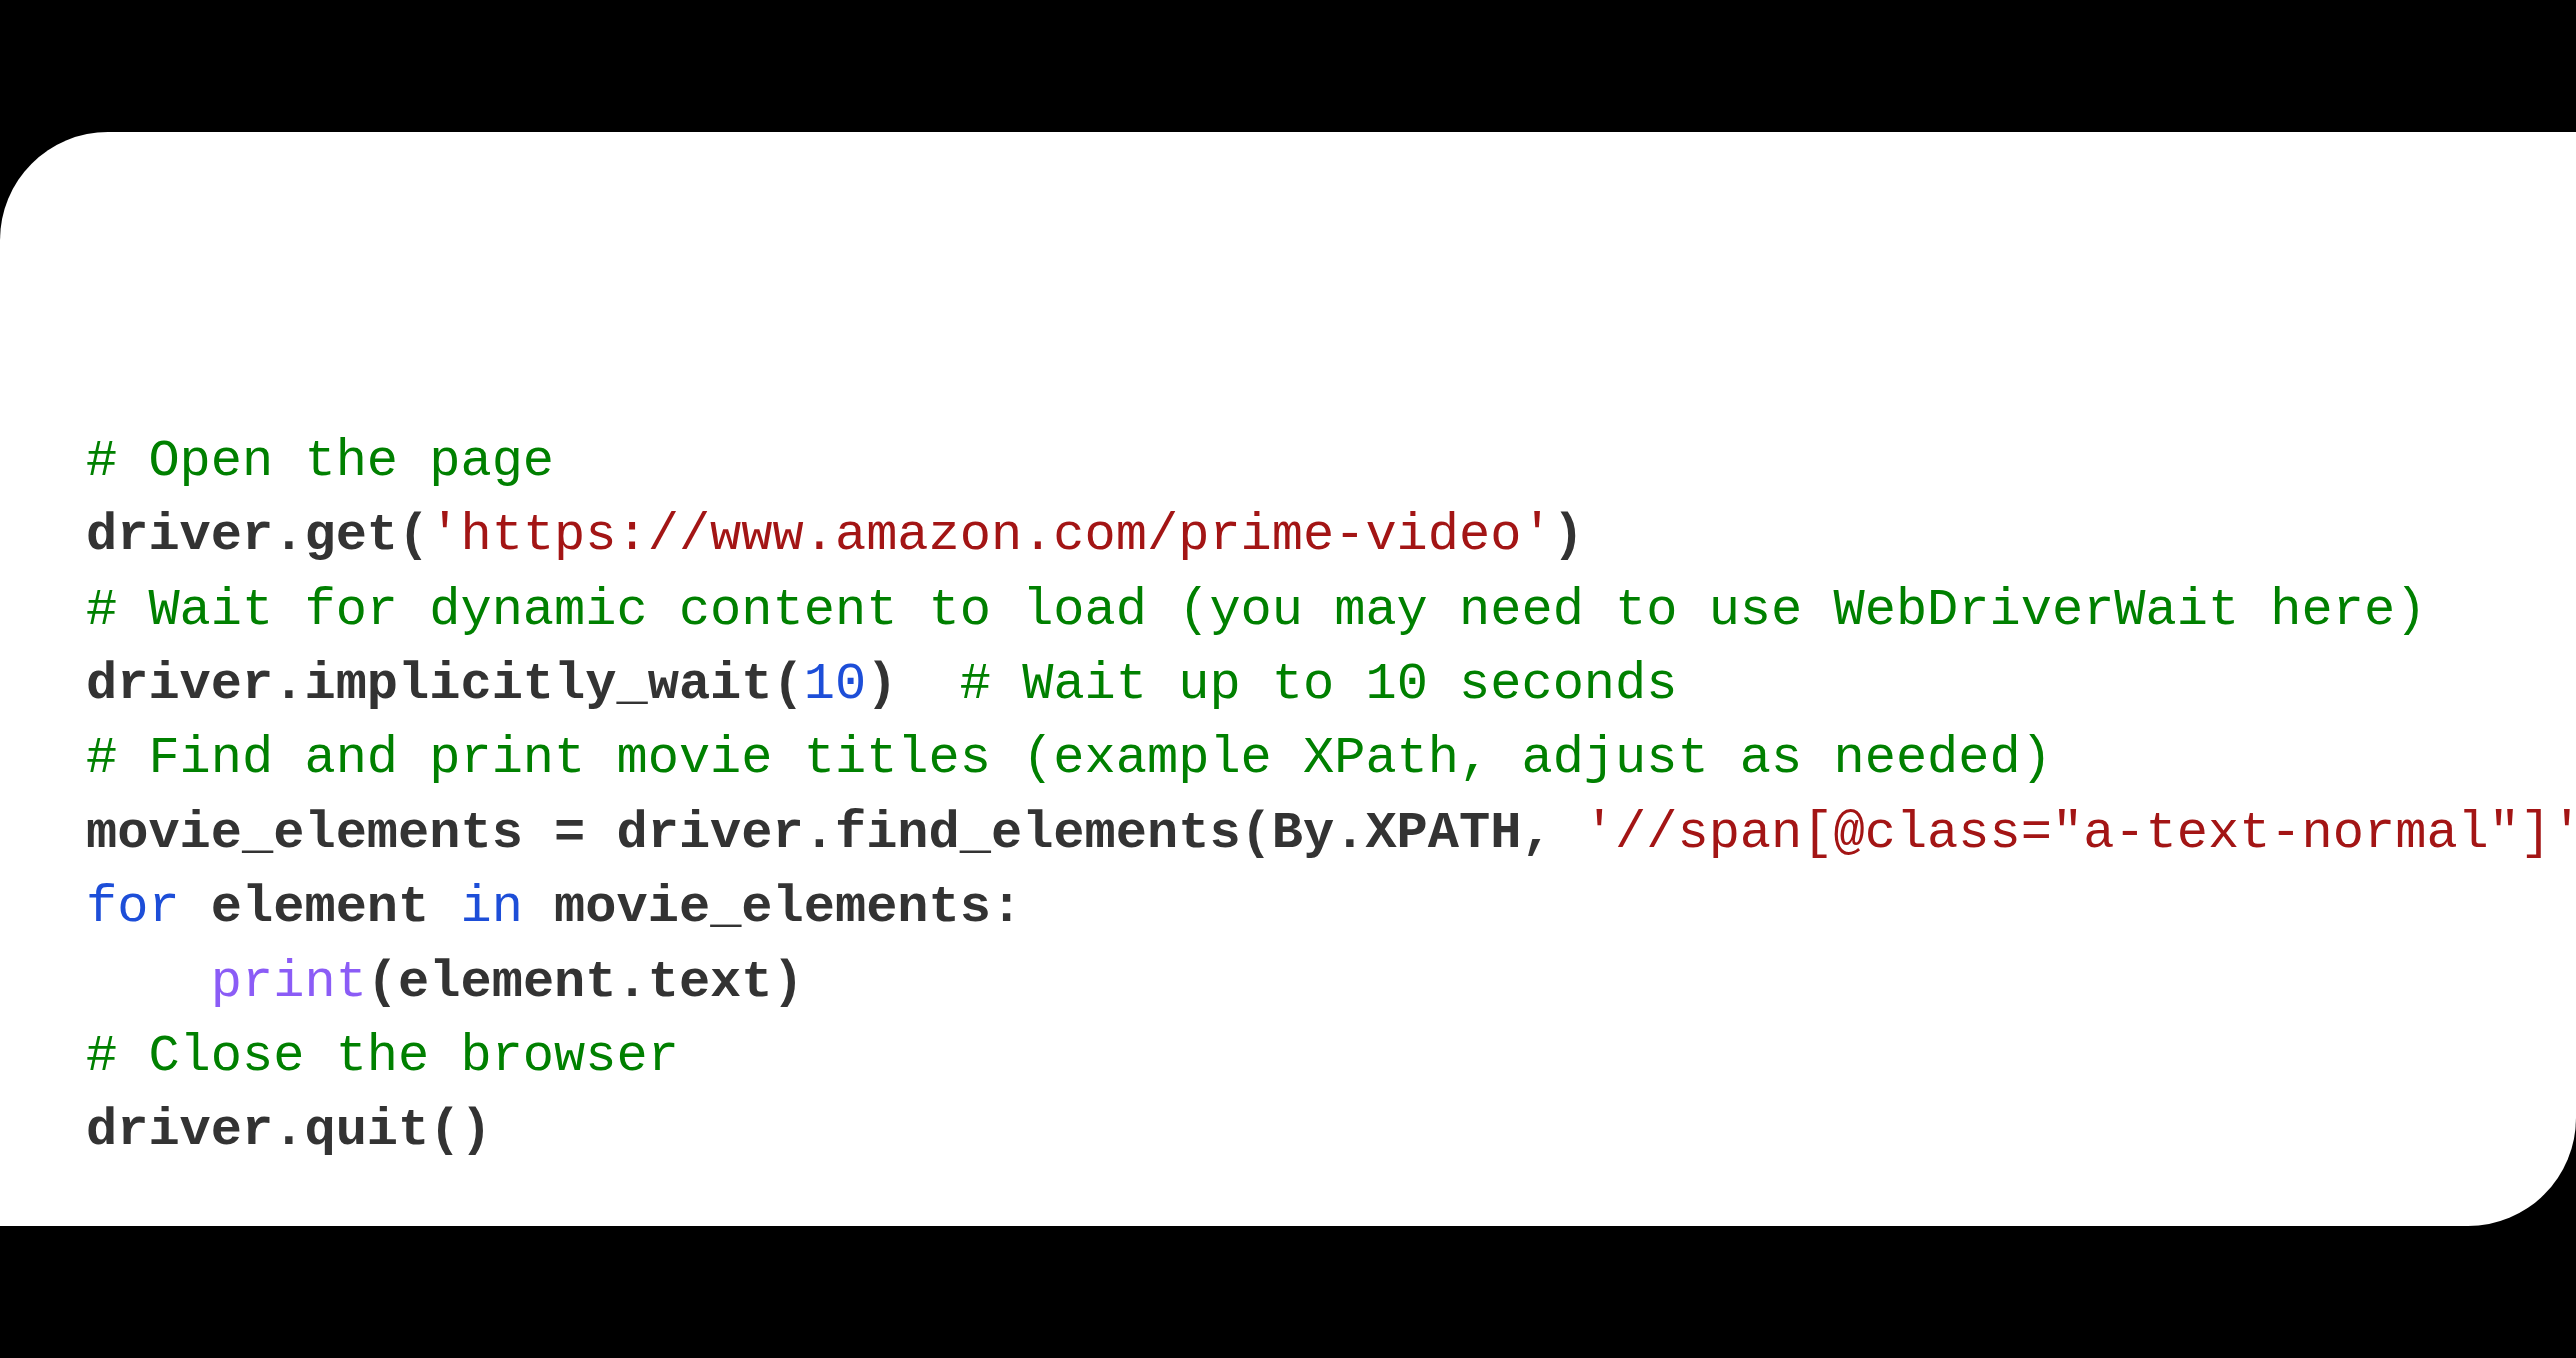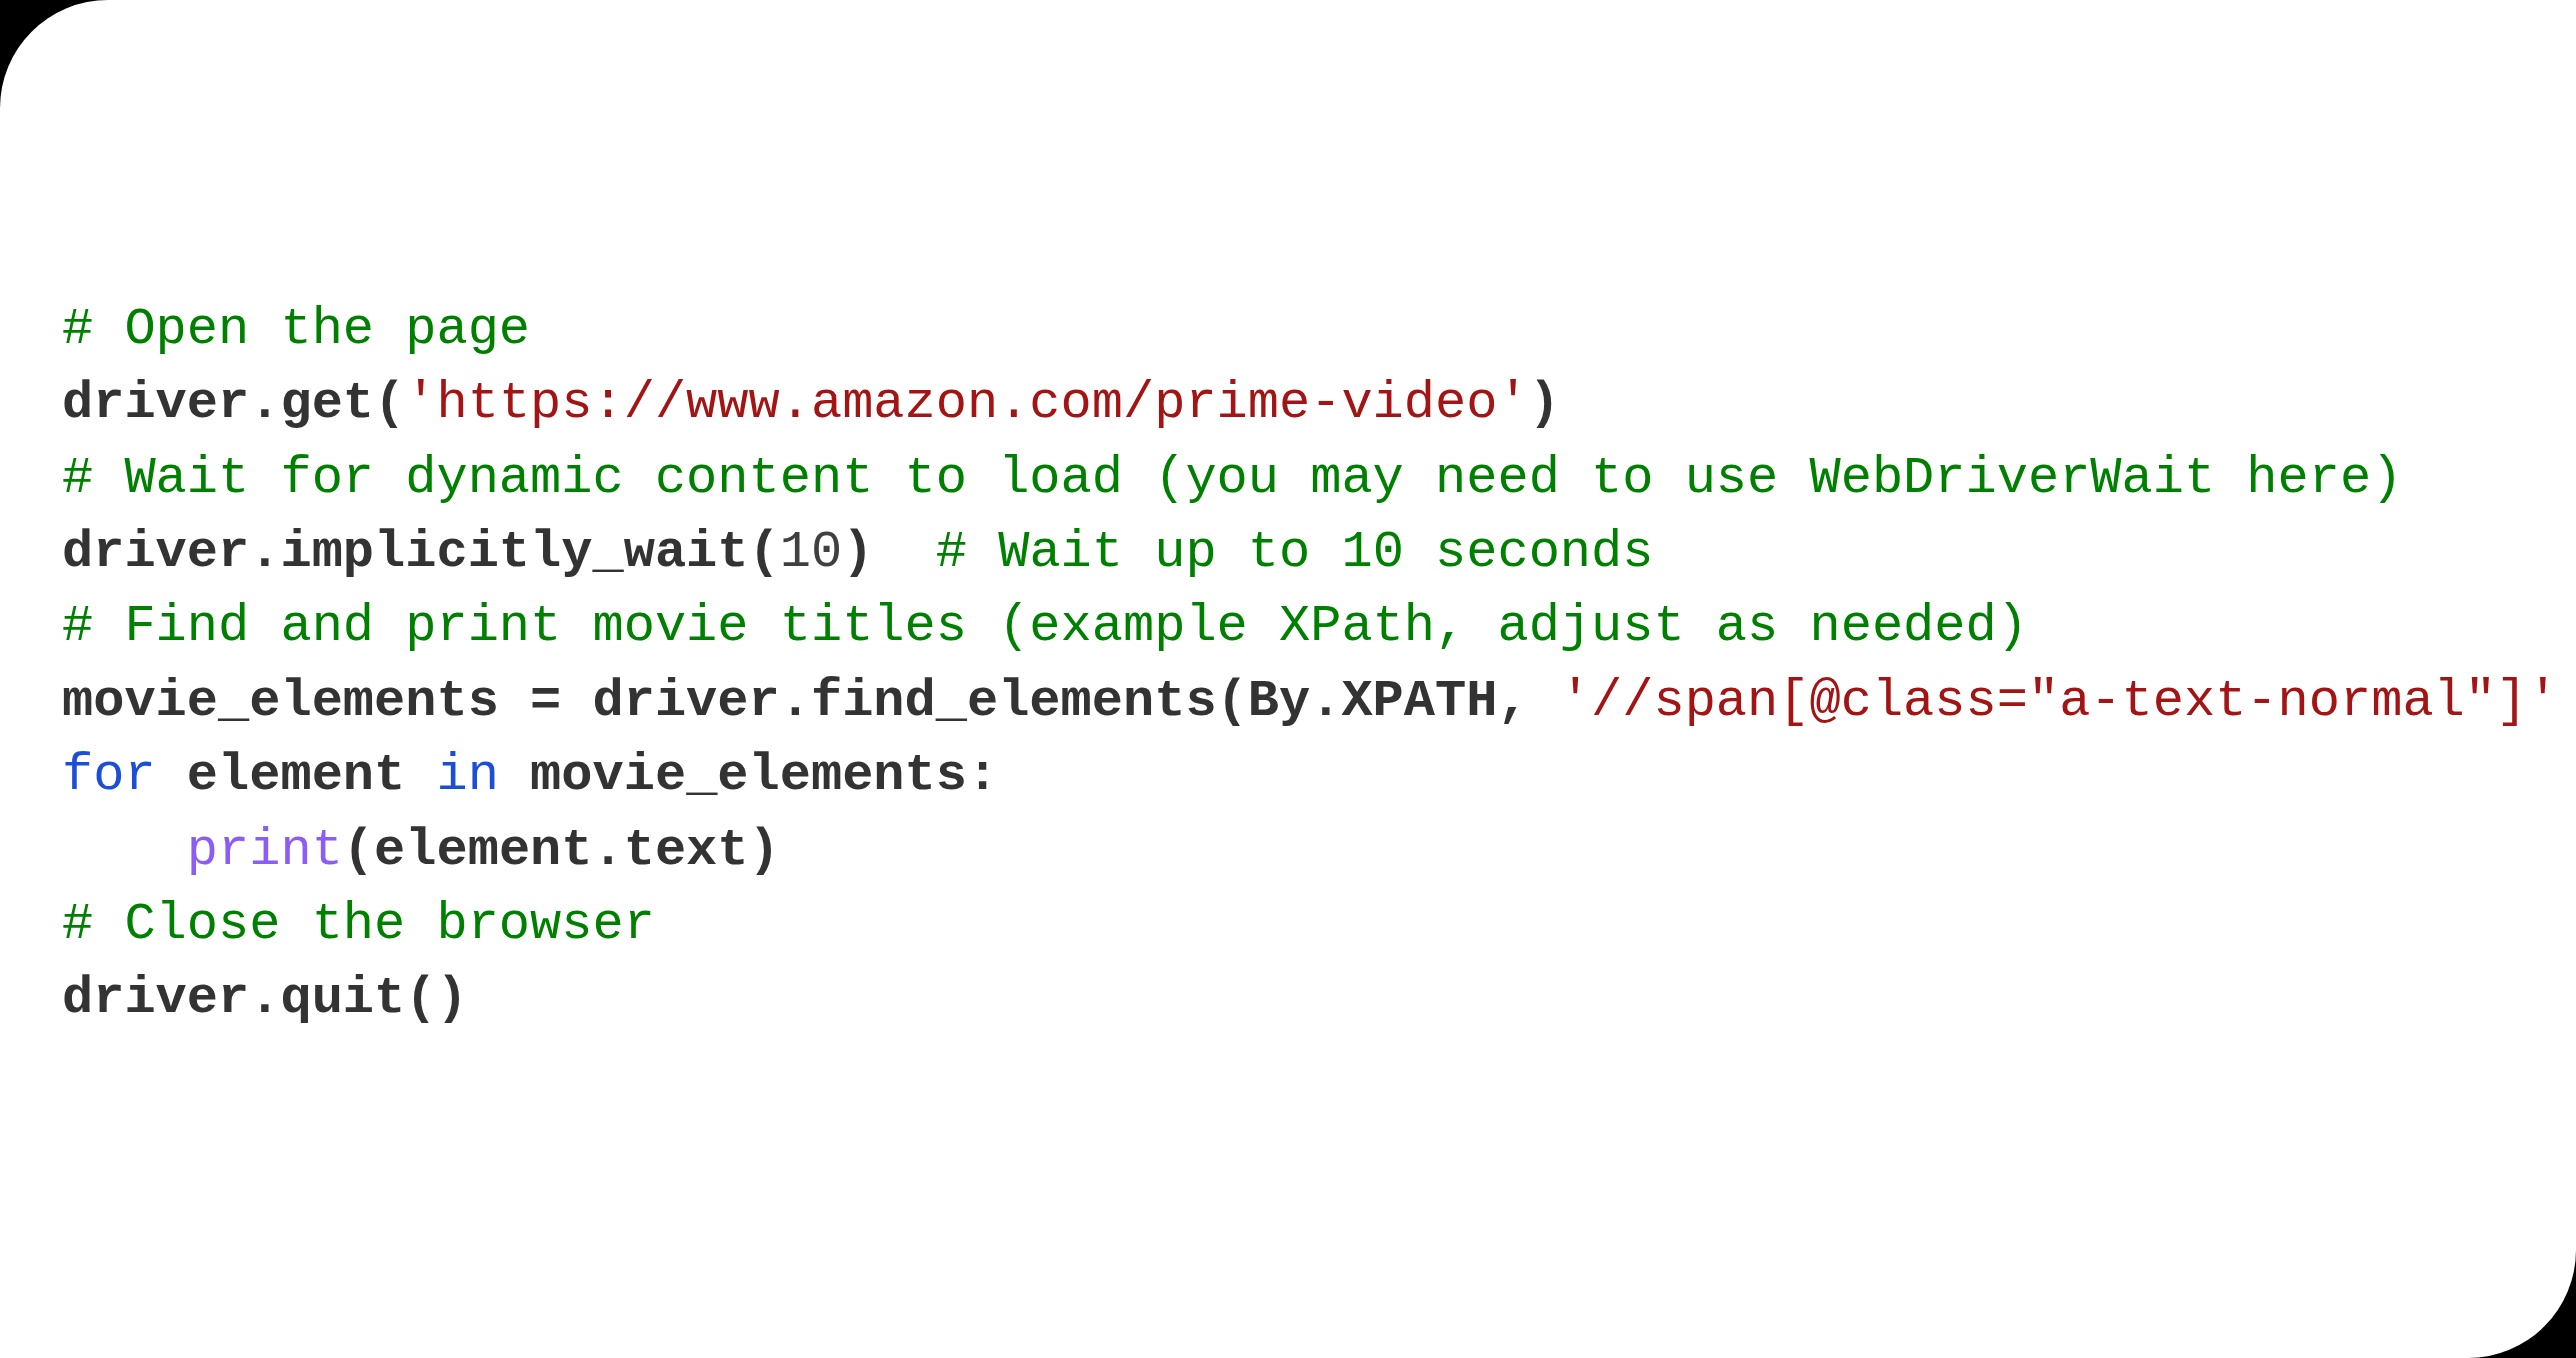--- a/index.html
+++ b/index.html
@@ -12,37 +12,37 @@
       width: 2576px;
       height: 1358px;
       display: flex;
       align-items: center;
       justify-content: center;
       font-family: Consolas, Monaco, 'Courier New', monospace;
     }
     .slide {
       background: #fff;
       width: 2576px;
-      height: 1358px;
+      height: 1094px;
       border-top-left-radius: 108px;
       border-bottom-right-radius: 108px;
       position: relative;
-      padding: 293px 62px 62px 62px;
+      padding: 293px 62px 62px 86px;
     }
     .code-block {
       font-size: 52px;
       line-height: 1.43;
       white-space: pre;
       font-family: Consolas, Monaco, 'Courier New', monospace;
       color: #333;
     }
     .tok-comment { color: #008000; }
     .tok-string  { color: #a31515; text-align: right; }
     .tok-keyword { color: #1d4ed8; }
-    .tok-number  { color: #404040; }
+    .tok-number  { color: #1d4ed8; }
     .tok-builtin { color: #8b5cf6; }
     .tok-default { color: #333; font-weight: bold; }
   </style>
 </head>
 <body>
 
 <div class="slide">
   <div class="code-block" id="code-block"><div><span class="tok-comment"># Open the page</span></div><div><span class="tok-default">driver.get(</span><span class="tok-string">'https://www.amazon.com/prime-video'</span><span class="tok-default">)</span></div><div><span class="tok-comment"># Wait for dynamic content to load (you may need to use WebDriverWait here)</span></div><div><span class="tok-default">driver.implicitly_wait(</span><span class="tok-number">10</span><span class="tok-default">)  </span><span class="tok-comment"># Wait up to 10 seconds</span></div><div><span class="tok-comment"># Find and print movie titles (example XPath, adjust as needed)</span></div><div><span class="tok-default">movie_elements = driver.find_elements(By.XPATH, </span><span class="tok-string">'//span[@class="a-text-normal"]'</span></div><div><span class="tok-keyword">for</span><span class="tok-default"> element </span><span class="tok-keyword">in</span><span class="tok-default"> movie_elements:</span></div><div><span class="tok-default">    </span><span class="tok-builtin">print</span><span class="tok-default">(element.text)</span></div><div><span class="tok-comment"># Close the browser</span></div><div><span class="tok-default">driver.quit()</span></div></div>
 </div>
 

